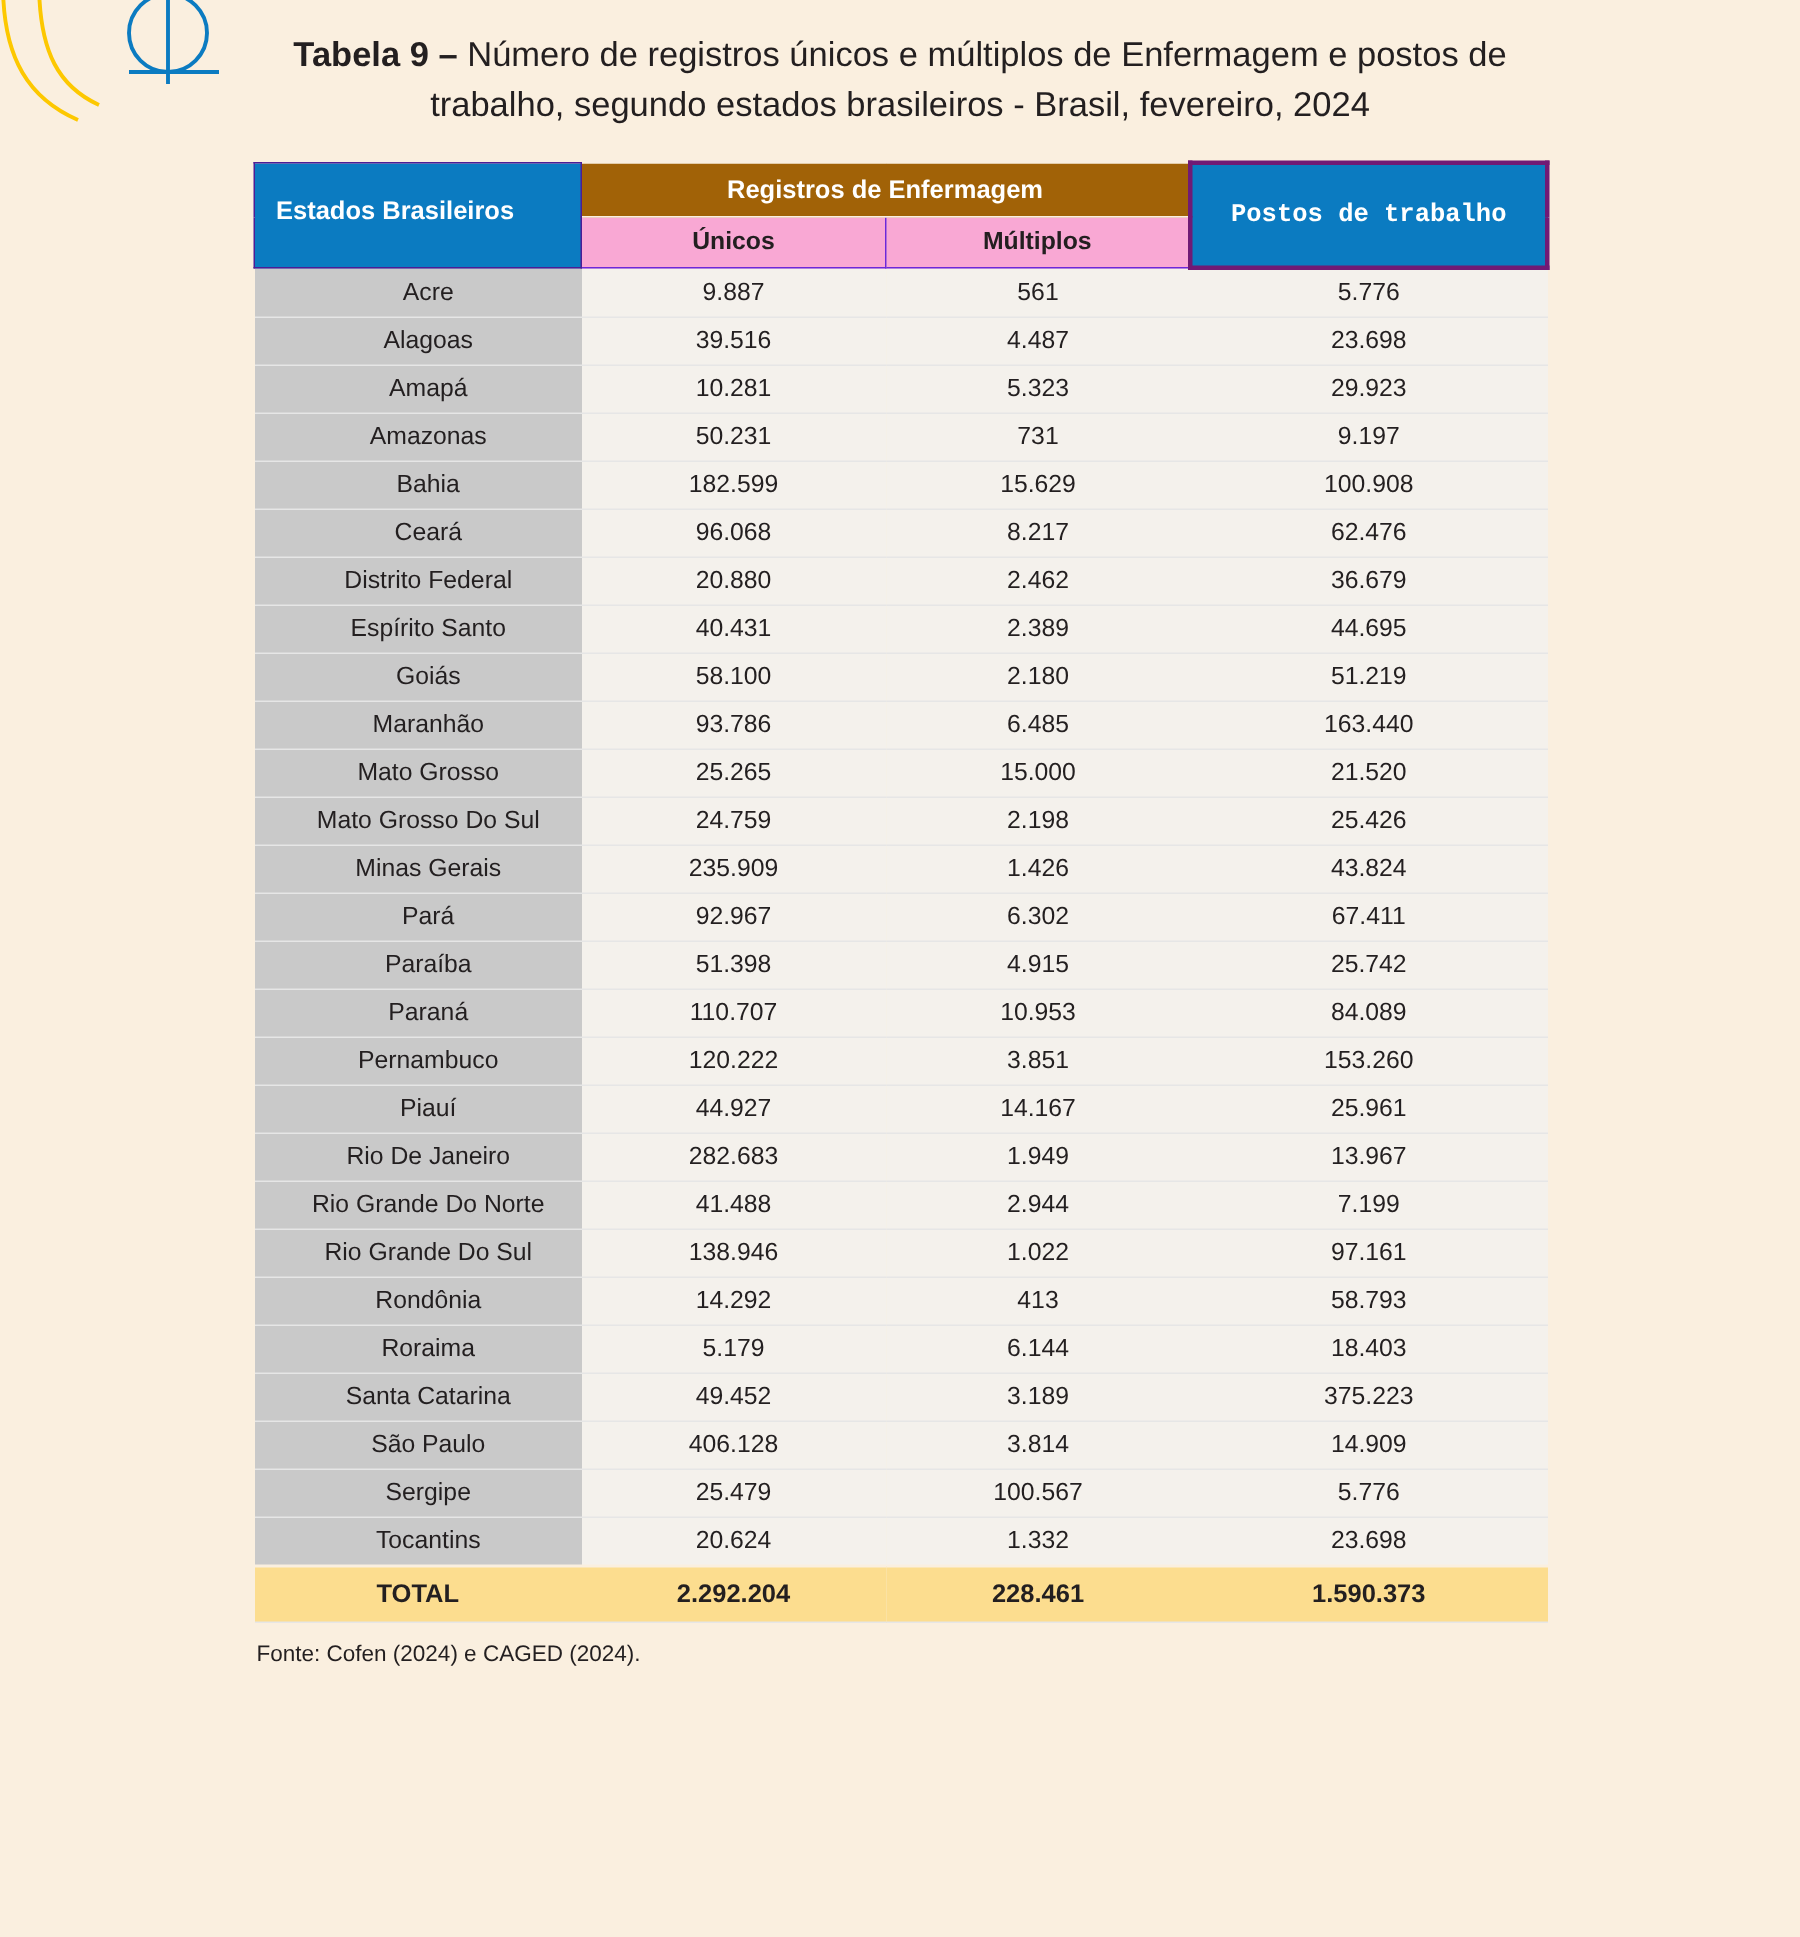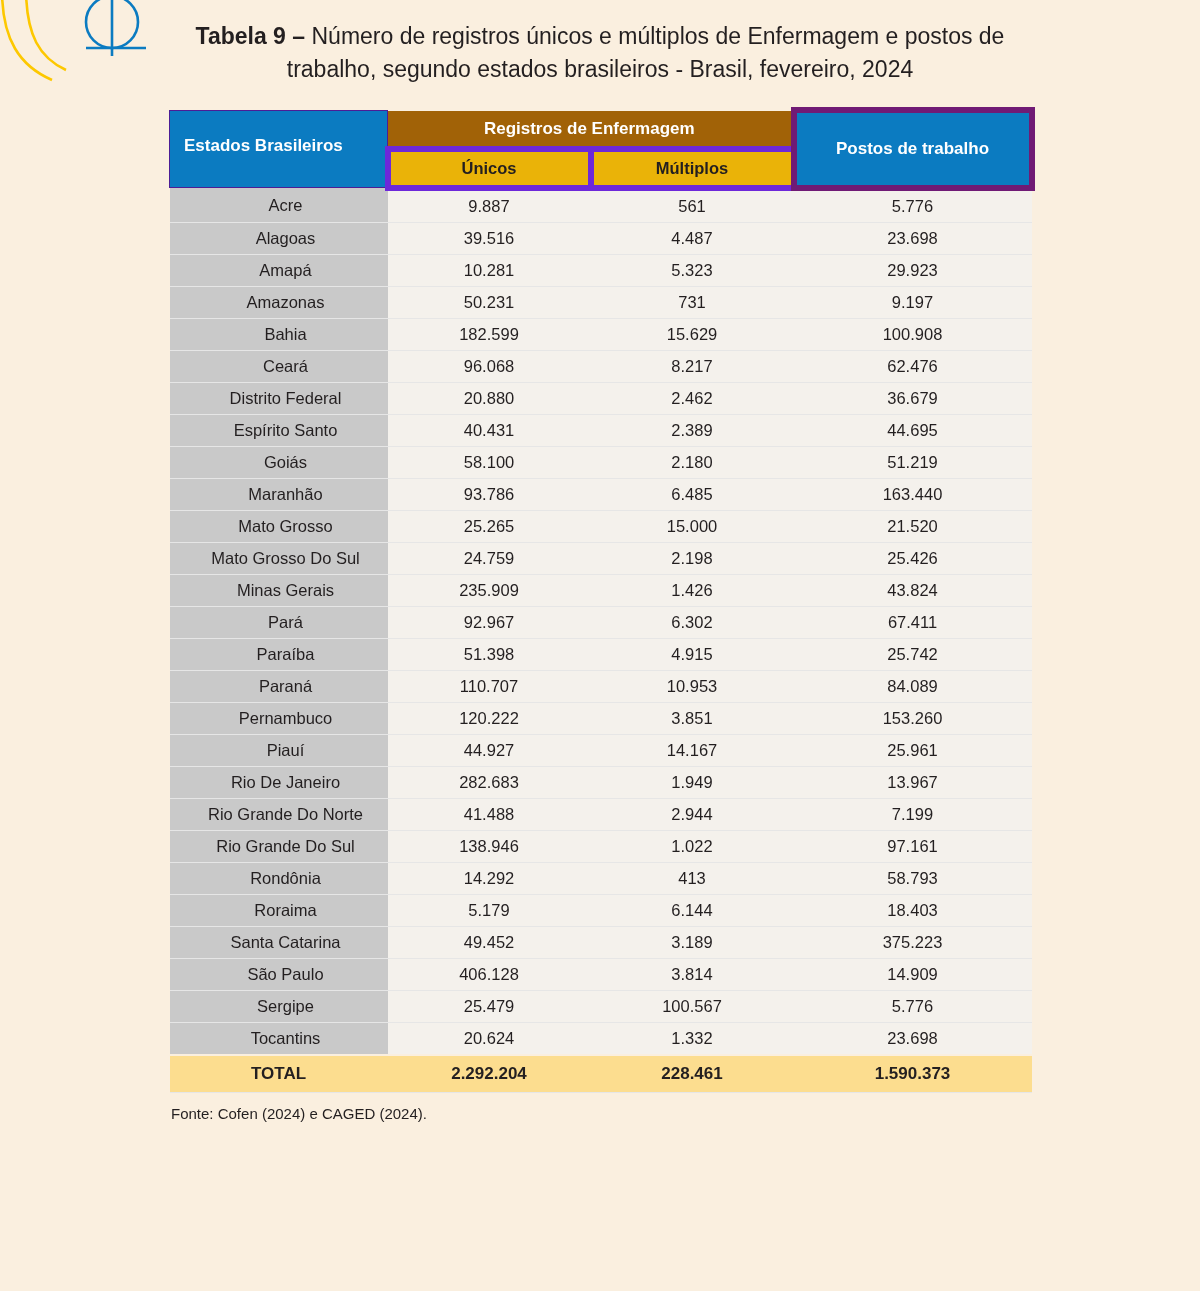--- a/index.html
+++ b/index.html
@@ -65,36 +65,37 @@
   .th-reg-top {
     background: #a16207;
     color: #ffffff;
     font-weight: bold;
     font-size: 17px;
     text-align: center;
     padding: 8px 0 7px 0;
     border: 1px solid #faefdf;
   }
   .th-sub {
-    background: #eab308;
+    background: #f9a8d4;
     color: #231f20;
     font-size: 16.5px;
     text-align: center;
     padding: 7px 0 7px 0;
-    border: 6px solid #6d28d9;
+    border: 1px solid #6d28d9;
   }
   .th-posts {
     background: #0b7bc1;
     color: #ffffff;
     font-weight: bold;
     font-size: 17px;
     text-align: center;
     padding: 10px 5px;
     vertical-align: middle;
-    border: 6px solid #701a75;
+    border: 3px solid #701a75;
+    font-family: Liberation Mono, monospace;
   }
 
   
   td.state {
     background: #c9c9c9;
     color: #231f20;
     font-size: 16.5px;
     text-align: center;
     padding: 6px 0 6px 14px;
     border-top: 1px solid #e6e6e6;

